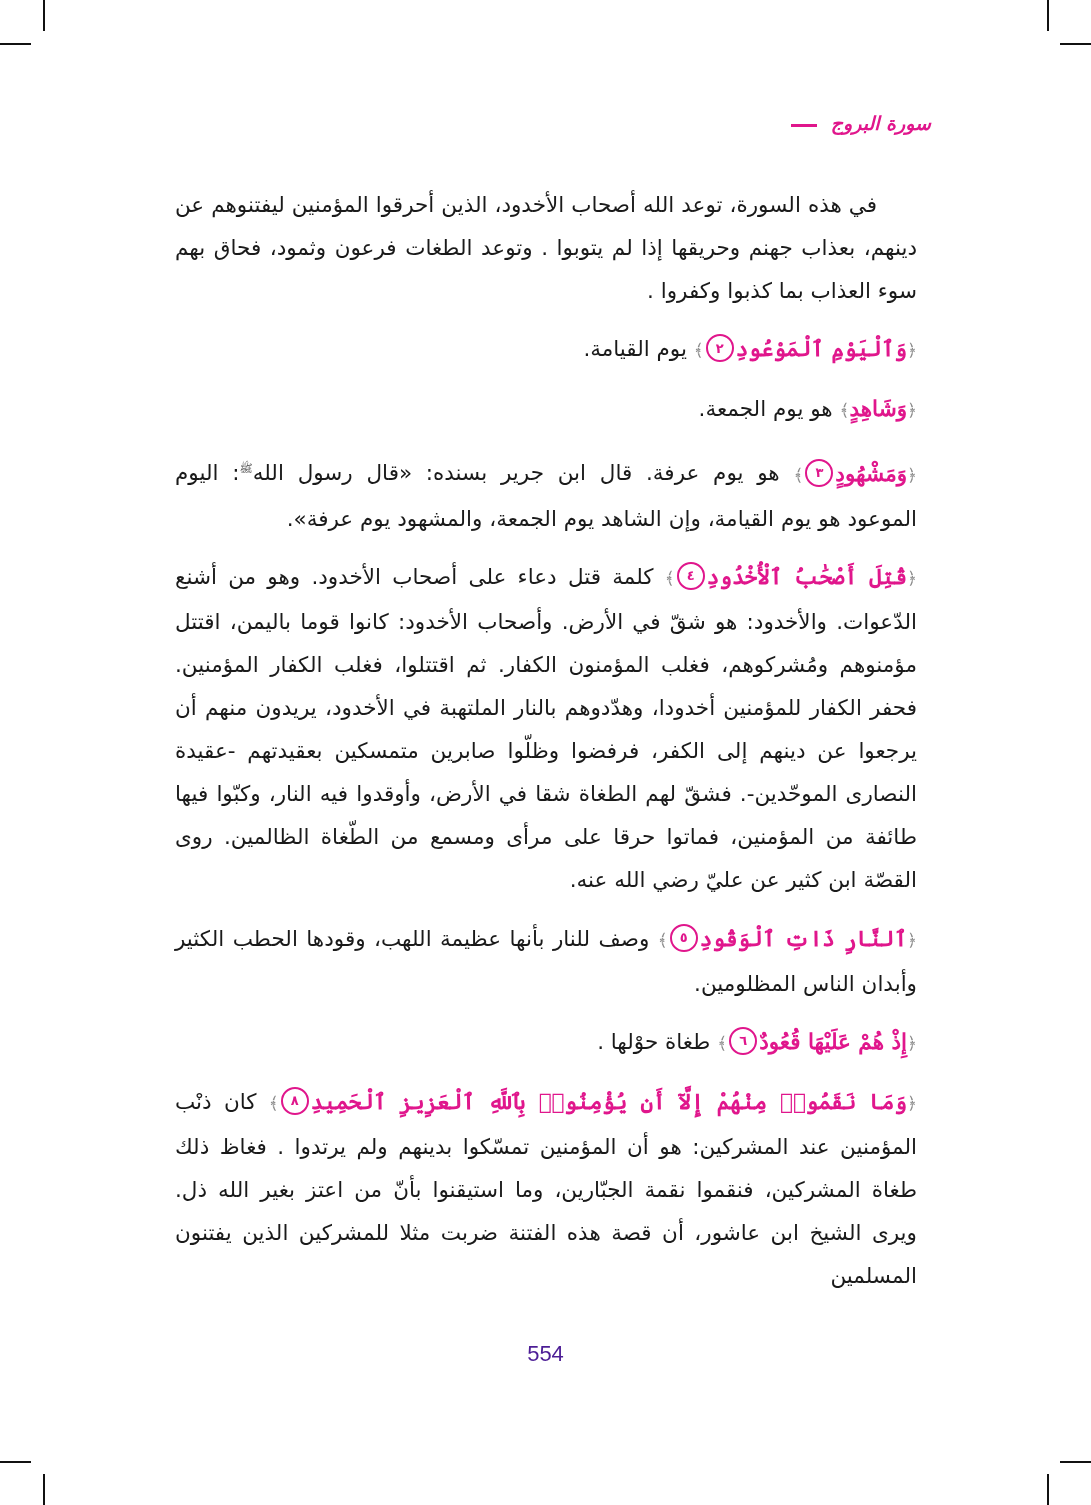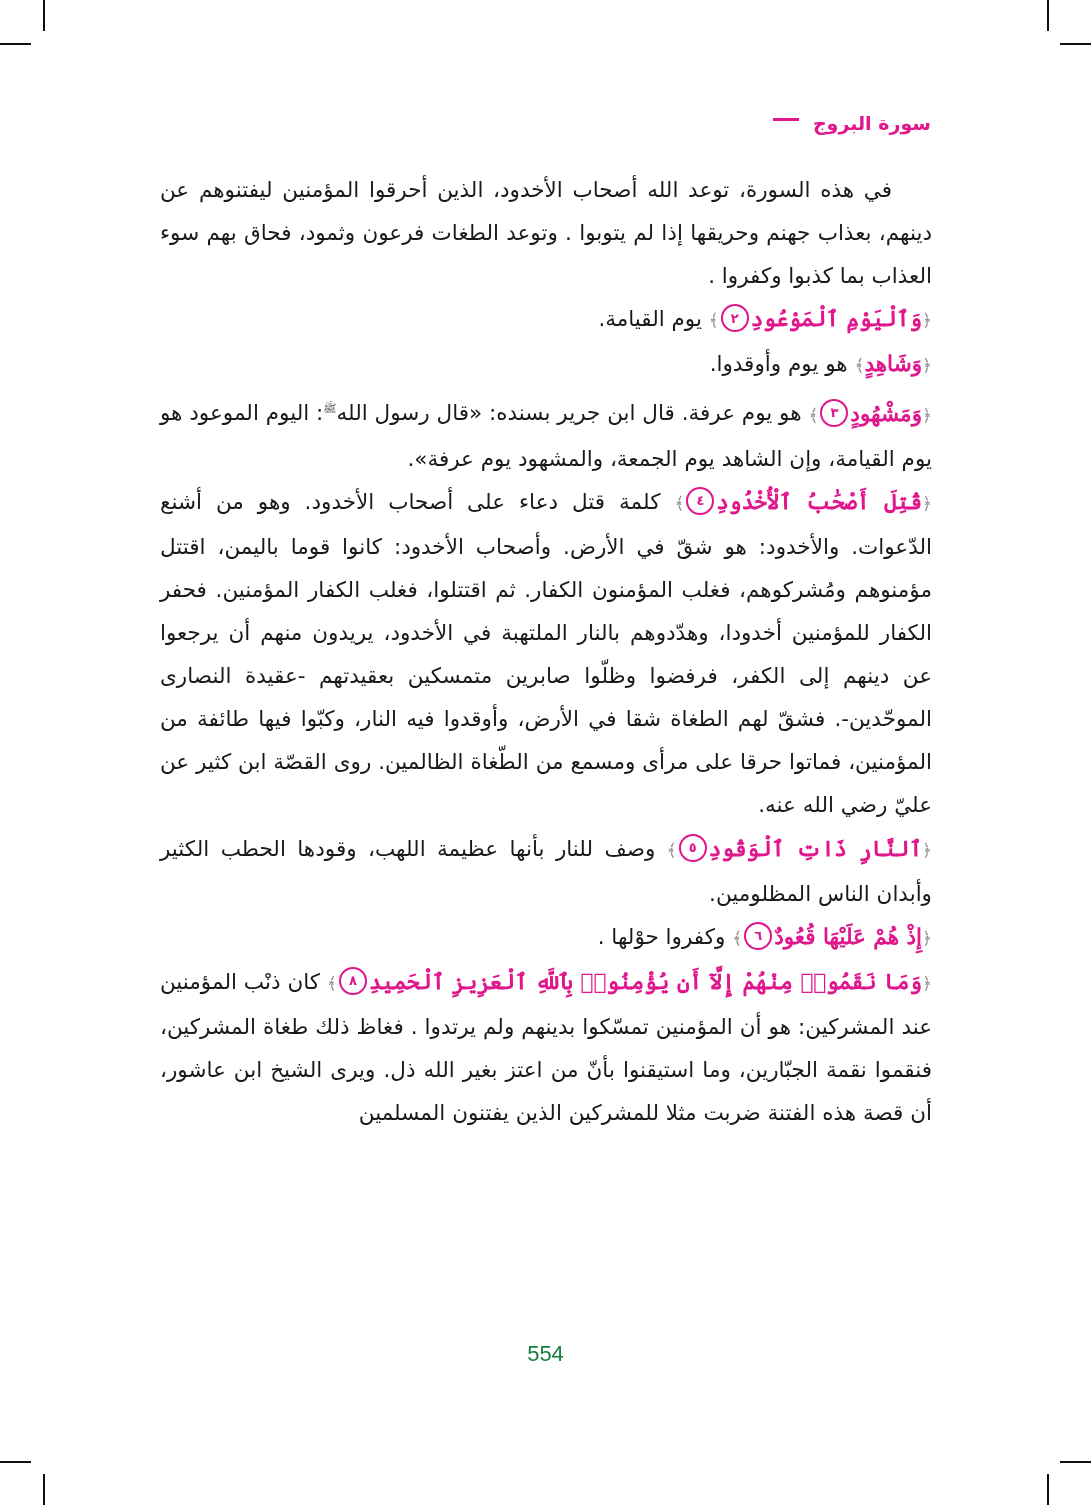--- a/index.html
+++ b/index.html
@@ -21,22 +21,24 @@
     }
     .crop.v { width: 1.5px; height: 31px; }
     .crop.h { height: 1.5px; width: 31px; }
 
     .header {
       position: absolute;
       top: 114px;
       right: 160px;
       display: flex;
       flex-direction: row-reverse;
+      align-items: center;
       gap: 14px;
       direction: rtl;
+      font-style: italic;
     }
     .header-rule {
       width: 26px;
       height: 3px;
       background: #e0168c;
       margin-top: 4px;
     }
     .header-title {
       color: #e0168c;
       font-size: 19px;
@@ -50,21 +52,21 @@
       left: 160px;
       width: 772px;
       direction: rtl;
       text-align: justify;
       text-align-last: right;
       font-family: "DejaVu Sans", sans-serif;
       font-size: 21.5px;
       line-height: 43.1px;
       color: #1a1a1a;
     }
-    .para { margin: 0; }
+    .para { margin: 15px; }
     .para.indent { text-indent: 40px; }
 
     .verse {
       color: #e0168c;
       font-weight: bold;
       font-family: "DejaVu Serif", serif;
     }
     .bracket {
       color: #8a8a8a;
       font-weight: normal;
@@ -94,21 +96,21 @@
     }
 
     .page-number {
       position: absolute;
       top: 1341px;
       left: 0;
       width: 1091px;
       text-align: center;
       font-family: "Liberation Sans", sans-serif;
       font-size: 22px;
-      color: #15803d;
+      color: #4c1d95;
     }
   </style>
 </head>
 <body>
 
 <div class="crop v" style="left:43px; top:0;"></div>
 <div class="crop h" style="left:0; top:43px;"></div>
 <div class="crop v" style="left:1047px; top:0;"></div>
 <div class="crop h" style="left:1060px; top:43px;"></div>
 <div class="crop h" style="left:0; top:1461px;"></div>
@@ -124,37 +126,37 @@
 <div class="page-body">
 
   <p class="para indent">في هذه السورة، توعد الله أصحاب الأخدود، الذين أحرقوا المؤمنين ليفتنوهم عن دينهم، بعذاب جهنم وحريقها إذا لم يتوبوا . وتوعد الطغات فرعون وثمود، فحاق بهم سوء العذاب بما كذبوا وكفروا .</p>
 
 
   <p class="para">
     <span class="verse"><span class="bracket">﴿</span><span>وَٱلْيَوْمِ ٱلْمَوْعُودِ</span><span class="ayah-num">٢</span><span class="bracket">﴾</span></span><span> يوم القيامة.</span>
   </p>
 
   <p class="para">
-    <span class="verse"><span class="bracket">﴿</span><span>وَشَاهِدٍ</span><span class="bracket">﴾</span></span><span> هو يوم وأوقدوا.</span>
+    <span class="verse"><span class="bracket">﴿</span><span>وَشَاهِدٍ</span><span class="bracket">﴾</span></span><span> هو يوم الجمعة.</span>
   </p>
 
   <p class="para">
     <span class="verse"><span class="bracket">﴿</span><span>وَمَشْهُودٍ</span><span class="ayah-num">٣</span><span class="bracket">﴾</span></span><span> هو يوم عرفة. قال ابن جرير بسنده: «قال رسول الله</span><span class="honorific">ﷺ</span><span>: اليوم الموعود هو يوم القيامة، وإن الشاهد يوم الجمعة، والمشهود يوم عرفة».</span>
   </p>
 
   <p class="para">
     <span class="verse"><span class="bracket">﴿</span><span>قُتِلَ أَصْحَٰبُ ٱلْأُخْدُودِ</span><span class="ayah-num">٤</span><span class="bracket">﴾</span></span><span> كلمة قتل دعاء على أصحاب الأخدود. وهو من أشنع الدّعوات. والأخدود: هو شقّ في الأرض. وأصحاب الأخدود: كانوا قوما باليمن، اقتتل مؤمنوهم ومُشركوهم، فغلب المؤمنون الكفار. ثم اقتتلوا، فغلب الكفار المؤمنين. فحفر الكفار للمؤمنين أخدودا، وهدّدوهم بالنار الملتهبة في الأخدود، يريدون منهم أن يرجعوا عن دينهم إلى الكفر، فرفضوا وظلّوا صابرين متمسكين بعقيدتهم -عقيدة النصارى الموحّدين-. فشقّ لهم الطغاة شقا في الأرض، وأوقدوا فيه النار، وكبّوا فيها طائفة من المؤمنين، فماتوا حرقا على مرأى ومسمع من الطّغاة الظالمين. روى القصّة ابن كثير عن عليّ رضي الله عنه.</span>
   </p>
 
   <p class="para">
     <span class="verse"><span class="bracket">﴿</span><span>ٱلنَّارِ ذَاتِ ٱلْوَقُودِ</span><span class="ayah-num">٥</span><span class="bracket">﴾</span></span><span> وصف للنار بأنها عظيمة اللهب، وقودها الحطب الكثير وأبدان الناس المظلومين.</span>
   </p>
 
   <p class="para">
-    <span class="verse"><span class="bracket">﴿</span><span>إِذْ هُمْ عَلَيْهَا قُعُودٌ</span><span class="ayah-num">٦</span><span class="bracket">﴾</span></span><span> وكفروا حوْلها .</span>
+    <span class="verse"><span class="bracket">﴿</span><span>إِذْ هُمْ عَلَيْهَا قُعُودٌ</span><span class="ayah-num">٦</span><span class="bracket">﴾</span></span><span> طغاة حوْلها .</span>
   </p>
 
 
   <p class="para">
     <span class="verse"><span class="bracket">﴿</span><span>وَمَا نَقَمُوا۟ مِنْهُمْ إِلَّآ أَن يُؤْمِنُوا۟ بِٱللَّهِ ٱلْعَزِيزِ ٱلْحَمِيدِ</span><span class="ayah-num">٨</span><span class="bracket">﴾</span></span><span> كان ذنْب المؤمنين عند المشركين: هو أن المؤمنين تمسّكوا بدينهم ولم يرتدوا . فغاظ ذلك طغاة المشركين، فنقموا نقمة الجبّارين، وما استيقنوا بأنّ من اعتز بغير الله ذل. ويرى الشيخ ابن عاشور، أن قصة هذه الفتنة ضربت مثلا للمشركين الذين يفتنون المسلمين</span>
   </p>
 
 </div>
 
 <div class="page-number">554</div>

